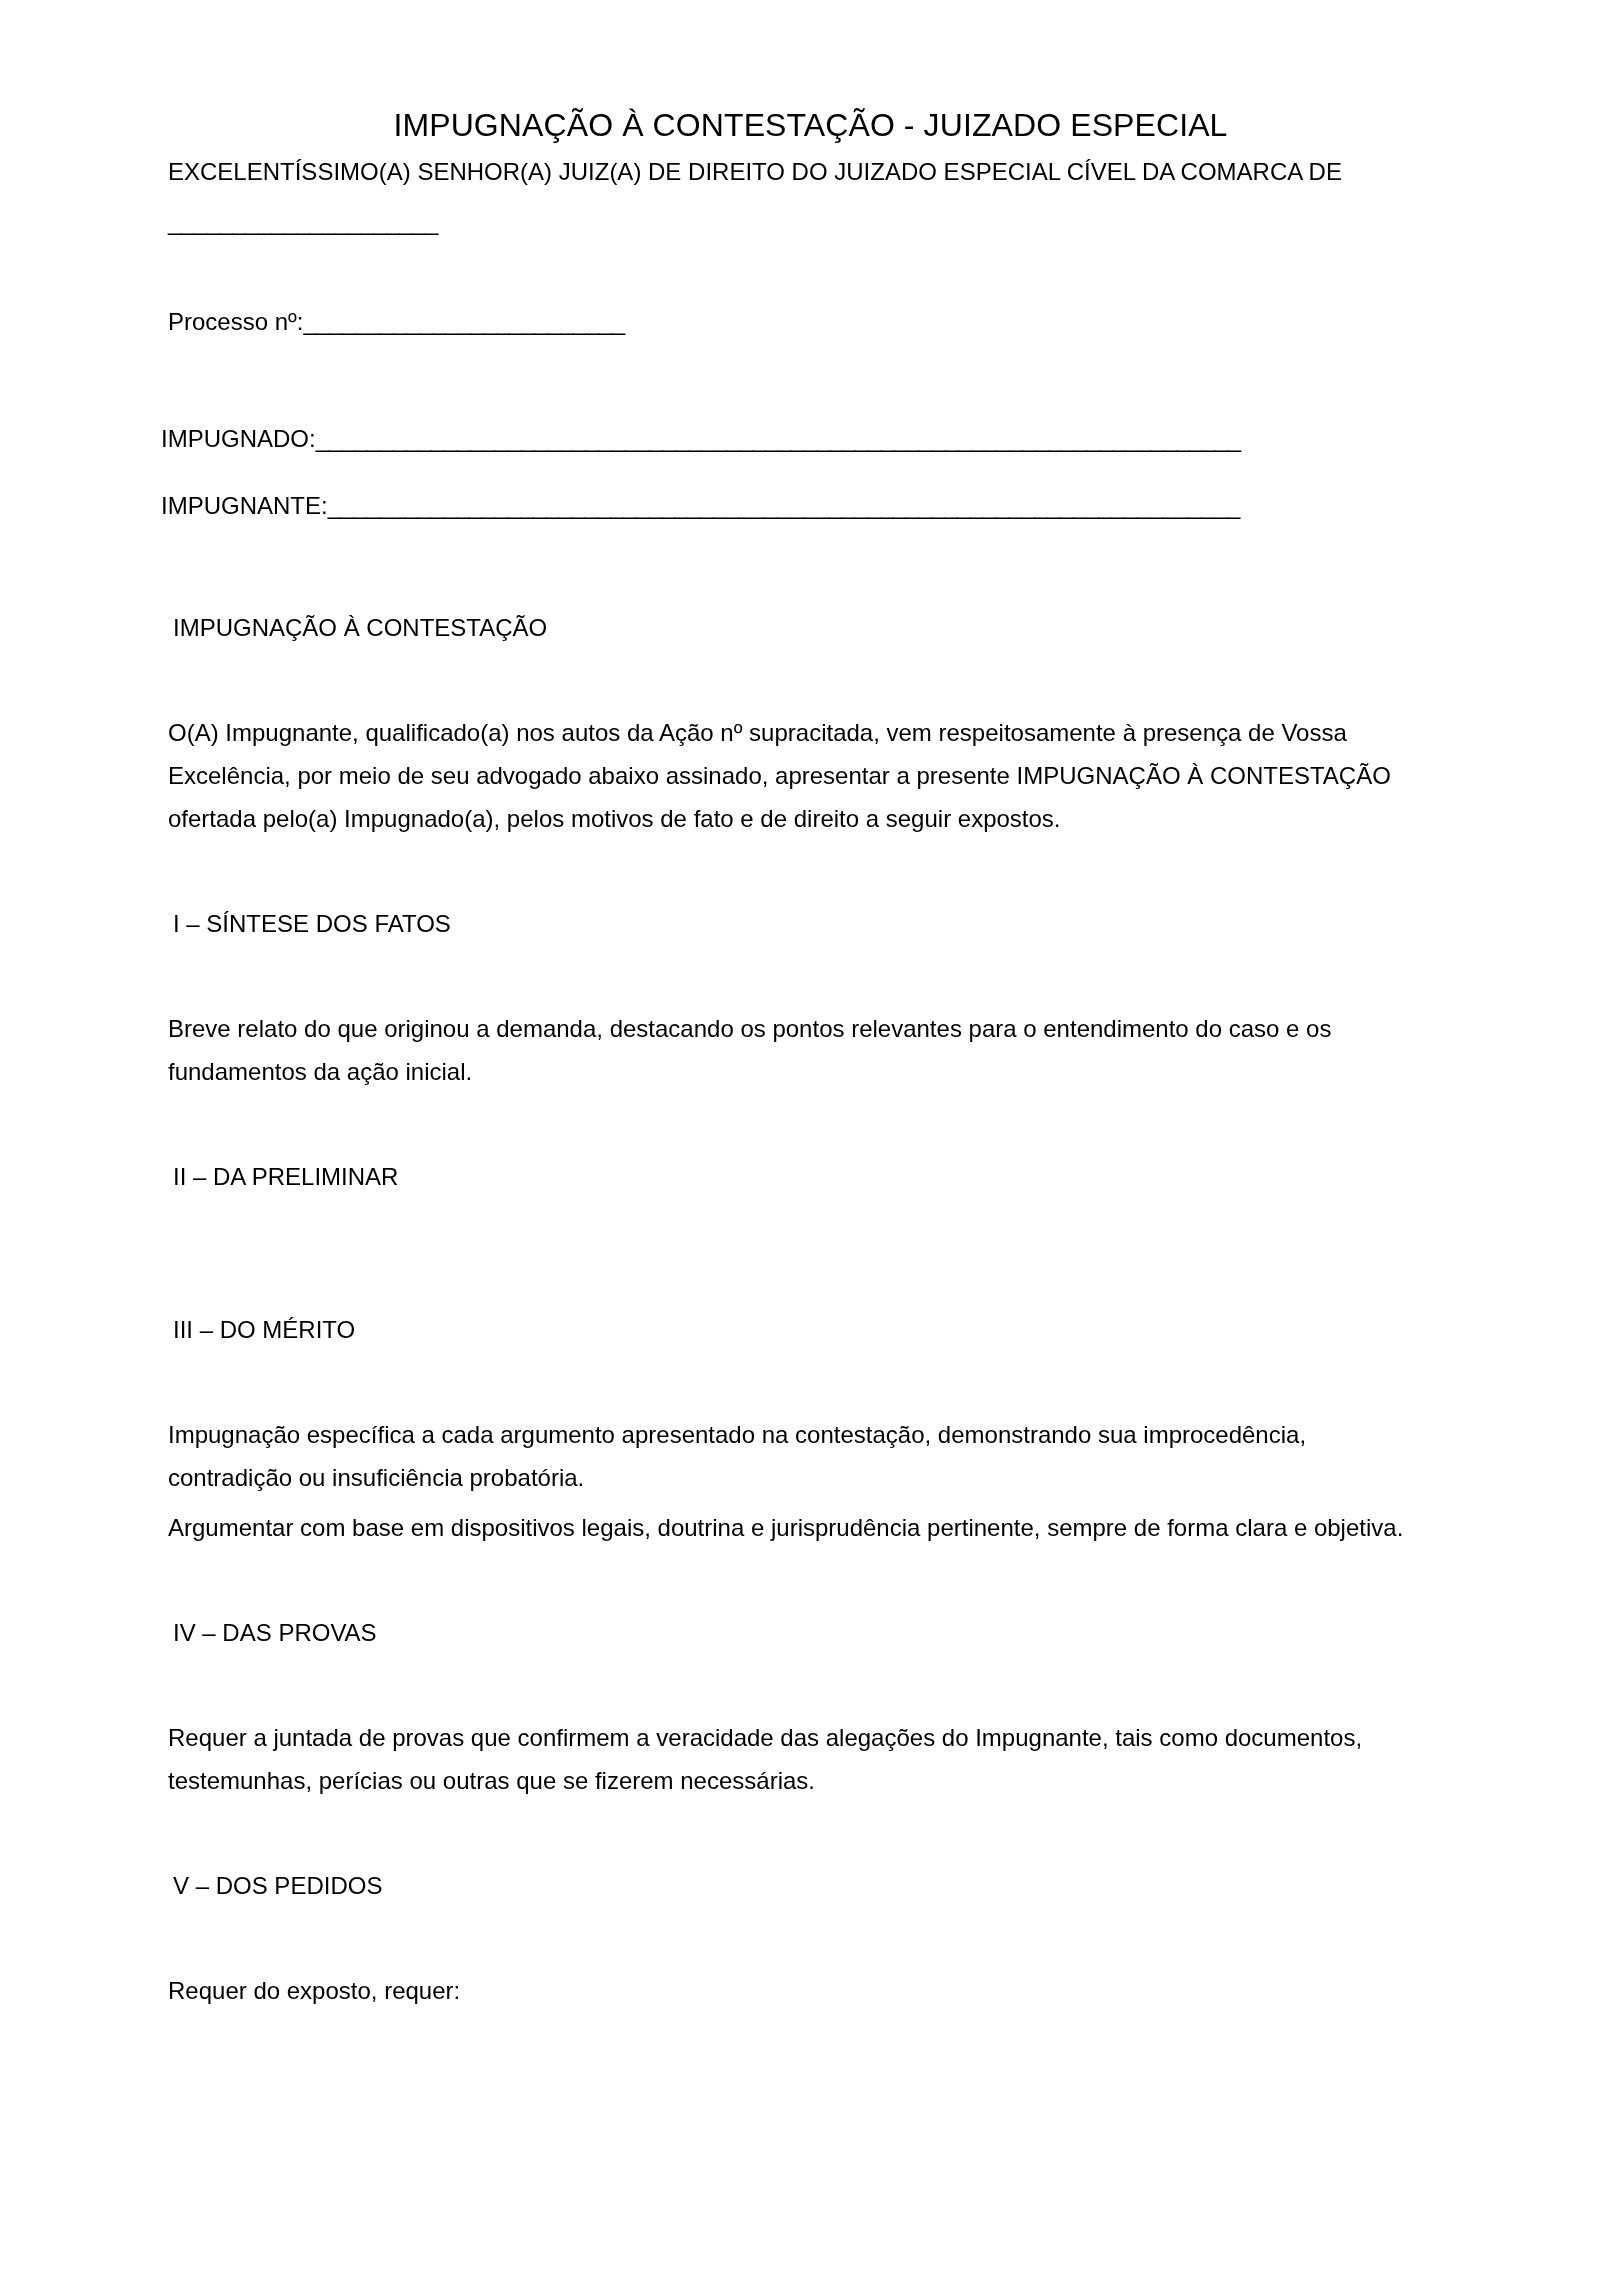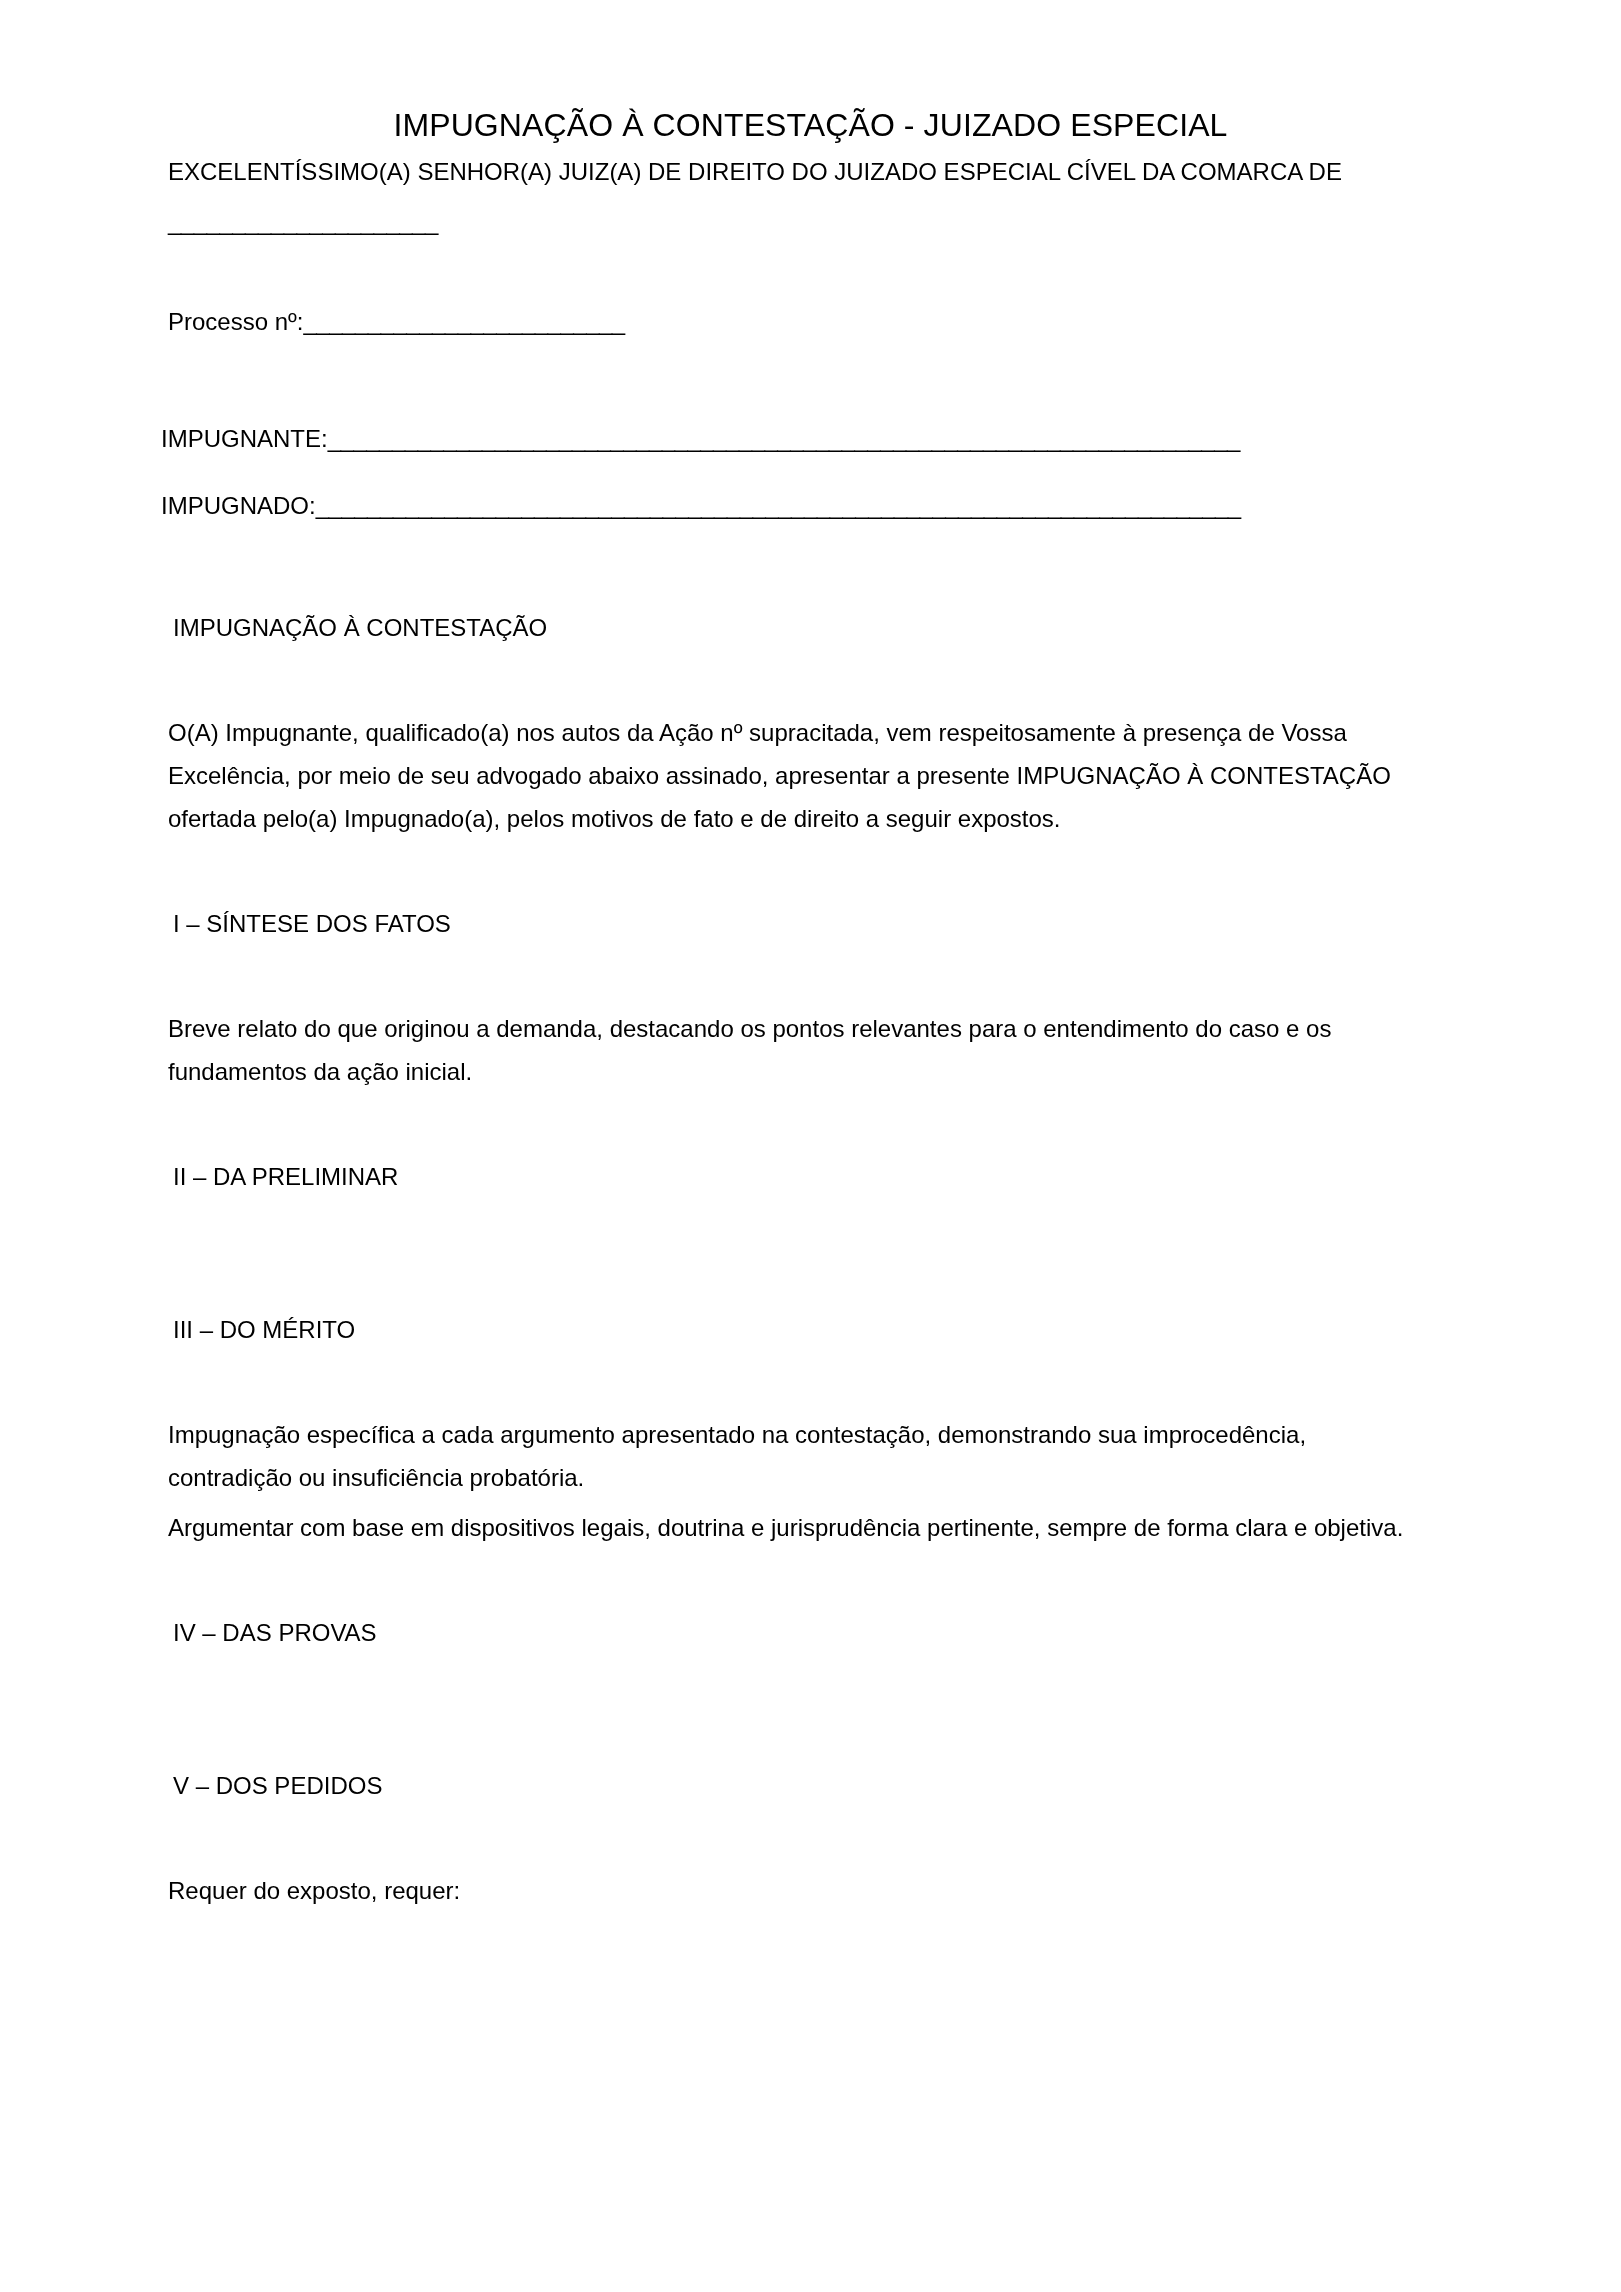--- a/index.html
+++ b/index.html
@@ -85,22 +85,22 @@
 
     <p class="block">EXCELENTÍSSIMO(A) SENHOR(A) JUIZ(A) DE DIREITO DO JUIZADO ESPECIAL CÍVEL DA COMARCA DE</p>
     <p class="block fill">_____________________</p>
 
     <div class="gap-md"></div>
 
     <p class="block nowrap"><span>Processo nº:</span><span class="fill">_________________________</span></p>
 
     <div class="gap-md"></div>
 
+    <p class="rule-row"><span>IMPUGNADO:</span><span class="fill">________________________________________________________________________</span></p>
     <p class="rule-row"><span>IMPUGNANTE:</span><span class="fill">_______________________________________________________________________</span></p>
-    <p class="rule-row"><span>IMPUGNADO:</span><span class="fill">________________________________________________________________________</span></p>
 
     <div class="gap-md"></div>
 
     <p class="heading">IMPUGNAÇÃO À CONTESTAÇÃO</p>
 
     <div class="gap-md"></div>
 
     <p class="block">O(A) Impugnante, qualificado(a) nos autos da Ação nº supracitada, vem respeitosamente à presença de Vossa Excelência, por meio de seu advogado abaixo assinado, apresentar a presente IMPUGNAÇÃO À CONTESTAÇÃO ofertada pelo(a) Impugnado(a), pelos motivos de fato e de direito a seguir expostos.</p>
 
     <div class="gap-md"></div>
@@ -118,20 +118,21 @@
 
     <p class="heading">III – DO MÉRITO</p>
     <div class="gap-md"></div>
     <p class="block">Impugnação específica a cada argumento apresentado na contestação, demonstrando sua improcedência, contradição ou insuficiência probatória.</p>
     <p class="block">Argumentar com base em dispositivos legais, doutrina e jurisprudência pertinente, sempre de forma clara e objetiva.</p>
 
     <div class="gap-md"></div>
 
     <p class="heading">IV – DAS PROVAS</p>
     <div class="gap-md"></div>
+    <p class="block">Requer a juntada de provas que confirmem a veracidade das alegações do Impugnante, tais como documentos, testemunhas, perícias ou outras que se fizerem necessárias.</p>
 
     <div class="gap-md"></div>
 
     <p class="heading">V – DOS PEDIDOS</p>
     <div class="gap-md"></div>
     <p class="block">Requer do exposto, requer:</p>
 
   </div>
 </div>
 

